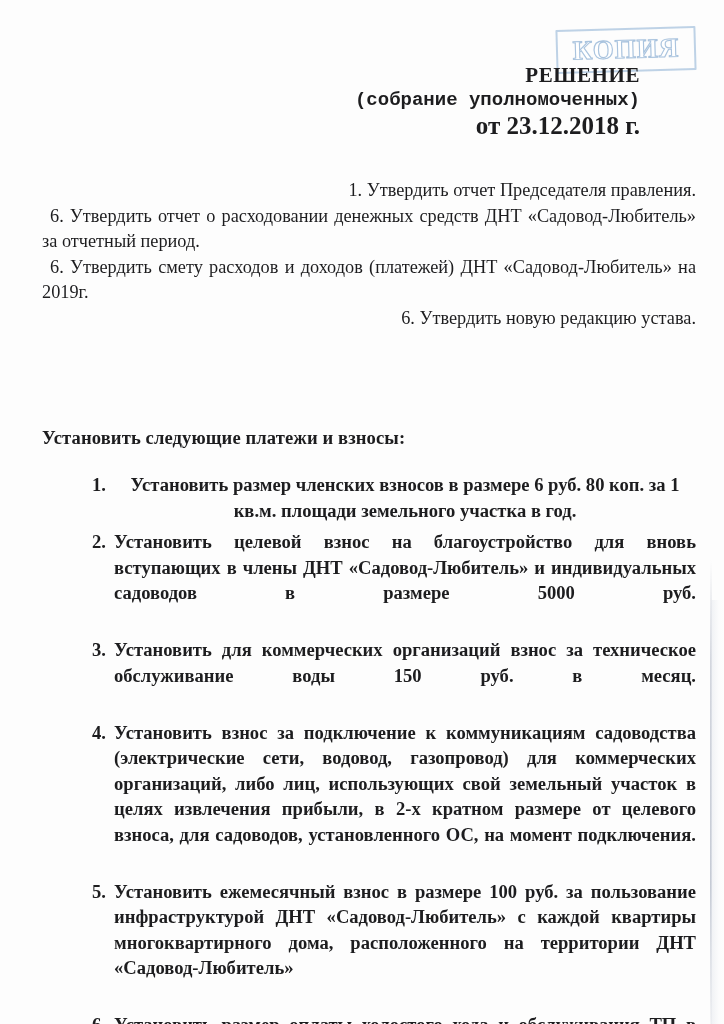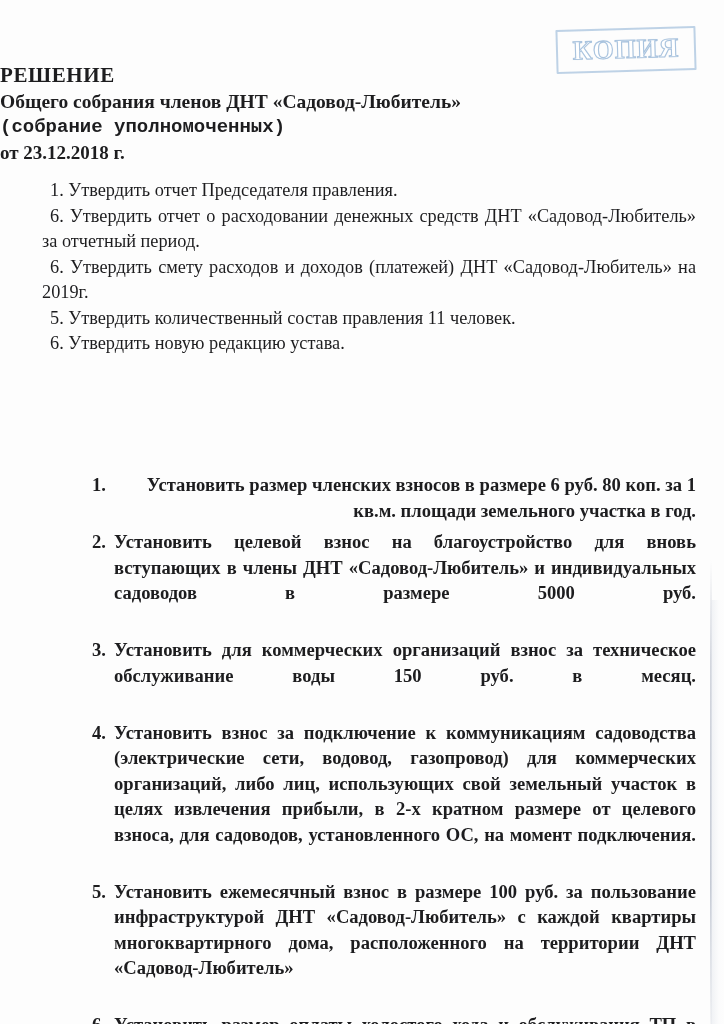--- a/index.html
+++ b/index.html
@@ -77,21 +77,21 @@
     padding-bottom: 2px;
     box-sizing: border-box;
   }
 
   
   .title-block {
     position: absolute;
     left: 0;
     top: 62px;
     width: 640px;
-    text-align: left;
+    text-align: right;
   }
   .doc-title {
     font-weight: bold;
     font-size: 21px;
     letter-spacing: 0.6px;
     line-height: 26px;
   }
   .doc-subtitle-1 {
     font-weight: bold;
     font-size: 19.5px;
@@ -99,39 +99,39 @@
     margin-top: 1px;
   }
   .doc-subtitle-2 {
     font-weight: bold;
     font-size: 19px;
     line-height: 25px;
     font-family: Liberation Mono, monospace;
   }
   .doc-date {
     font-weight: bold;
-    font-size: 19px;
+    font-size: 25px;
     line-height: 25px;
   }
 
   
   .resolutions {
     position: absolute;
     left: 42px;
     top: 178px;
     width: 654px;
   }
   .res-item {
     font-size: 18.3px;
     line-height: 25.2px;
     text-align: justify;
     text-indent: 8px;
     margin: 0 0 0.5px 0;
   }
-  .res-item.no-justify { text-align: left; }
+  .res-item.no-justify { text-align: right; }
 
   
   .section-heading {
     position: absolute;
     left: 42px;
     top: 427px;
     font-weight: bold;
     font-size: 18.6px;
     letter-spacing: 0.1px;
   }
@@ -158,21 +158,21 @@
     box-sizing: border-box;
   }
   .pay-text {
     flex: 1 1 auto;
     font-weight: bold;
     font-size: 18.6px;
     line-height: 25.5px;
     text-align: justify;
     text-justify: inter-word;
   }
-  .pay-text.left { text-align: right; }
+  .pay-text.left { text-align: center; }
   
   .pay-text::after {
     content: "";
     display: inline-block;
     width: 100%;
   }
   .pay-text.left::after { display: none; }
 </style>
 </head>
 <body>
@@ -182,33 +182,32 @@
   <div class="page-edge"></div>
   <div class="page-edge-2"></div>
 
   <div class="stamp">
     <div class="stamp-border"></div>
     <div class="stamp-text">КОПИЯ</div>
   </div>
 
   <div class="title-block">
     <div class="doc-title">РЕШЕНИЕ</div>
-    <div class="doc-subtitle-1">Общего собрания членов  ДНТ  «Садовод-Любитель»</div>
     <div class="doc-subtitle-2">(собрание  уполномоченных)</div>
     <div class="doc-date">от  23.12.2018 г.</div>
   </div>
 
   <div class="resolutions">
     <p class="res-item no-justify">1. Утвердить отчет Председателя правления.</p>
     <p class="res-item">6. Утвердить отчет о расходовании денежных средств ДНТ «Садовод-Любитель» за  отчетный период.</p>
     <p class="res-item">6. Утвердить смету расходов и доходов (платежей) ДНТ «Садовод-Любитель» на 2019г.</p>
-    <p class="res-item no-justify">5. Утвердить количественный состав правления 11 человек.</p>
     <p class="res-item no-justify">6.  Утвердить новую редакцию устава.</p>
   </div>
 
+  <div class="section-heading">Установить следующие платежи и взносы:</div>
 
   <div class="payments">
 
     <div class="pay-item">
       <div class="pay-num">1.</div>
       <div class="pay-text left">Установить размер членских взносов в размере 6 руб. 80 коп. за 1 кв.м. площади земельного участка в год.</div>
     </div>
 
     <div class="pay-item">
       <div class="pay-num">2.</div>

